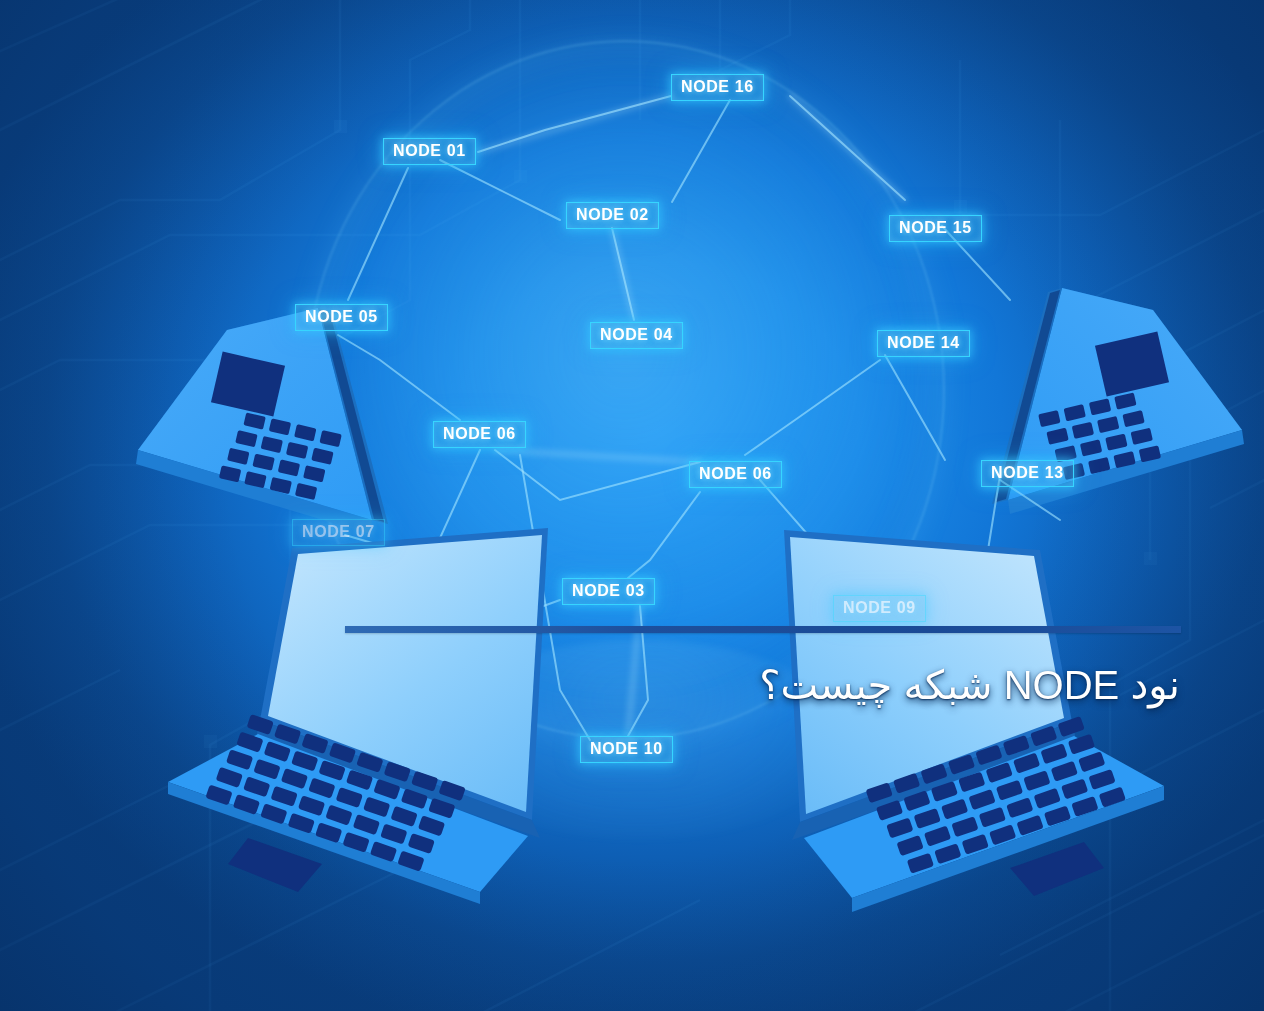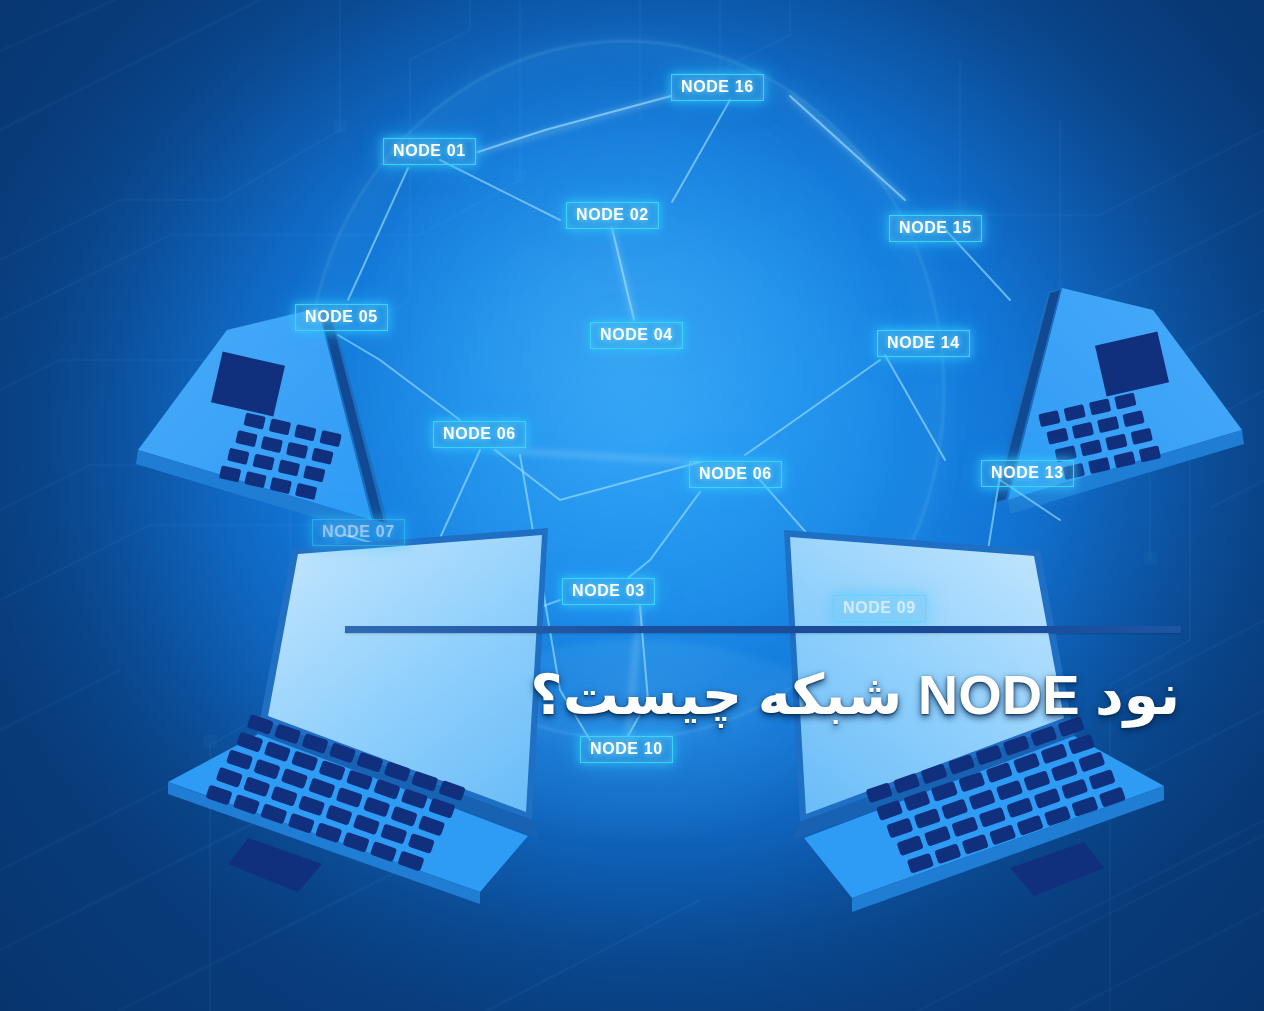--- a/index.html
+++ b/index.html
@@ -75,21 +75,21 @@
   
   .rule{
     position:absolute;left:345px;top:626px;width:836px;height:7px;
     background:linear-gradient(90deg,#2f6bb5 0%,#1d4f9c 35%,#1a4a96 70%,#1d54a4 100%);
     box-shadow:0 1px 2px rgba(0,0,0,.18);
   }
   .title{
     position:absolute;right:84px;top:662px;
     direction:rtl;
     color:#ffffff;
-    font-size:56px;font-weight:bold;
+    font-size:40px;font-weight:normal;
     letter-spacing:0px;
     text-shadow:0 3px 7px rgba(5,40,85,.85), 0 1px 2px rgba(5,40,85,.9);
     white-space:nowrap;
     margin-left:12px;
   }
 </style>
 </head>
 <body>
 
 <div id="stage">
@@ -388,21 +388,21 @@
       <div class="node-chip" style="left: 671px; top: 74px;">NODE 16</div>
       <div class="node-chip" style="left: 383px; top: 138px;">NODE 01</div>
       <div class="node-chip" style="left: 566px; top: 202px;">NODE 02</div>
       <div class="node-chip" style="left: 889px; top: 199px; margin-top: 16px;">NODE 15</div>
       <div class="node-chip" style="left: 295px; top: 304px;">NODE 05</div>
       <div class="node-chip" style="left: 590px; top: 322px;">NODE 04</div>
       <div class="node-chip" style="left: 836px; top: 330px; margin-left: 41px;">NODE 14</div>
       <div class="node-chip" style="left: 433px; top: 421px;">NODE 06</div>
       <div class="node-chip" style="left: 689px; top: 461px;">NODE 06</div>
       <div class="node-chip" style="left: 981px; top: 460px;">NODE 13</div>
-      <div class="node-chip dim" style="left: 312px; top: 519px;">NODE 07</div>
+      <div class="node-chip dim" style="left: 292px; top: 519px;">NODE 07</div>
       <div class="node-chip" style="left: 562px; top: 578px;">NODE 03</div>
       <div class="node-chip dim" style="left: 833px; top: 595px;">NODE 09</div>
       <div class="node-chip" style="left: 580px; top: 736px;">NODE 10</div>
     </div>
 
   <div class="rule"></div>
   <div class="title">نود NODE شبکه چیست؟</div>
 
 </div>
 

